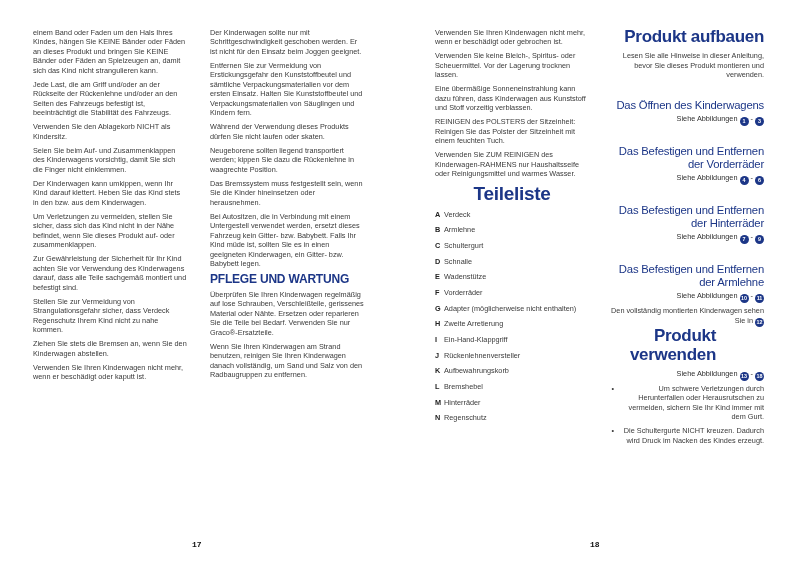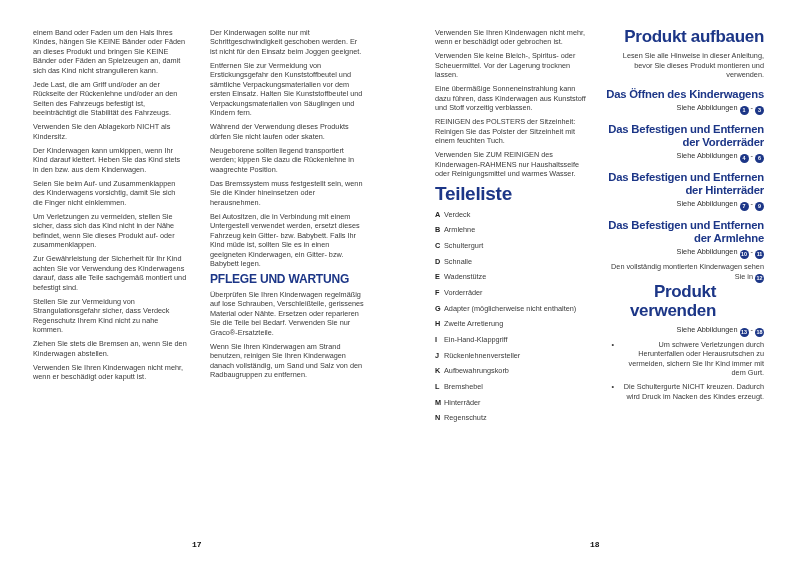--- a/index.html
+++ b/index.html
@@ -8,30 +8,30 @@
   .sheet{position:relative;width:800px;height:565px;background:#ffffff;overflow:hidden;border-radius:26px;}
   .col{position:absolute;top:28px;font-size:7.3px;line-height:1.3;}
   .col1{left:33px;width:154px;}
   .col2{left:210px;width:154px;}
   .col3{left:435px;width:154px;}
   .col4{left:606px;width:158px;text-align:right;}
   .para{margin:0 0 4.5px 0;}
   .care-heading{color:#1c3687;font-weight:bold;font-size:12px;line-height:1.1;
                 margin:3px 0 3.5px 0;letter-spacing:-0.2px;}
   .parts-heading{color:#1c3687;font-weight:bold;font-size:19px;line-height:1.05;
-                 margin:5px 0 6px 0;letter-spacing:-0.3px;}
+                 margin:5px 0 6px 0;letter-spacing:-0.3px;text-align:center;}
   .part-row{display:flex;margin:0 0 6.2px 0;}
   .part-key{font-weight:bold;color:#222;width:9px;flex:0 0 9px;}
   .part-label{flex:1;}
   .h1{color:#1c3687;font-weight:bold;font-size:17px;line-height:1.08;
       margin:0 0 5px 0;letter-spacing:-0.3px;}
   .h1.nowrap{white-space:nowrap;}
   .h1.use{max-width:110px;}
-  .h2{color:#1c3687;font-weight:bold;font-size:11.3px;line-height:1.12;
-      margin:8px 0 3px 0;letter-spacing:-0.2px;}
+  .h2{color:#1c3687;font-weight:normal;font-size:11.3px;line-height:1.12;
+      margin:19px 0 3px 0;letter-spacing:-0.2px;}
   .seefig{margin:0 0 3px 0;color:#2e2e2e;}
   .badge{display:inline-flex;align-items:center;justify-content:center;
          width:9px;height:9px;border-radius:50%;background:#1c3687;color:#fff;
          font-size:5.4px;font-weight:bold;vertical-align:-1.5px;line-height:1;}
   .note{margin:1px 0 0 0;}
   .bullets{margin:1px 0 0 0;}
   .bullet{display:flex;margin:0 0 4.5px 0;}
   .bullet::before{content:"•";flex:0 0 8px;color:#3a3a3a;}
   .pageno{position:absolute;top:540px;font-size:8px;font-weight:bold;color:#111;font-family:Liberation Mono, monospace;}
   .pageno.p17{left:192px;}
@@ -39,22 +39,22 @@
 </style>
 </head>
 <body>
 
 <div class="sheet">
 
   <div class="col col1">
     <p class="para">einem Band oder Faden um den Hals Ihres Kindes, hängen Sie KEINE Bänder oder Fäden an dieses Produkt und bringen Sie KEINE Bänder oder Fäden an Spielzeugen an, damit sich das Kind nicht strangulieren kann.</p>
     <p class="para">Jede Last, die am Griff und/oder an der Rückseite der Rückenlehne und/oder an den Seiten des Fahrzeugs befestigt ist, beeinträchtigt die Stabilität des Fahrzeugs.</p>
     <p class="para">Verwenden Sie den Ablagekorb NICHT als Kindersitz.</p>
+    <p class="para">Seien Sie beim Auf- und Zusammenklappen des Kinderwagens vorsichtig, damit Sie sich die Finger nicht einklemmen.</p>
     <p class="para">Der Kinderwagen kann umkippen, wenn Ihr Kind darauf klettert. Heben Sie das Kind stets in den bzw. aus dem Kinderwagen.</p>
-    <p class="para">Seien Sie beim Auf- und Zusammenklappen des Kinderwagens vorsichtig, damit Sie sich die Finger nicht einklemmen.</p>
     <p class="para">Um Verletzungen zu vermeiden, stellen Sie sicher, dass sich das Kind nicht in der Nähe befindet, wenn Sie dieses Produkt auf- oder zusammenklappen.</p>
     <p class="para">Zur Gewährleistung der Sicherheit für Ihr Kind achten Sie vor Verwendung des Kinderwagens darauf, dass alle Teile sachgemäß montiert und befestigt sind.</p>
     <p class="para">Stellen Sie zur Vermeidung von Strangulationsgefahr sicher, dass Verdeck Regenschutz Ihrem Kind nicht zu nahe kommen.</p>
     <p class="para">Ziehen Sie stets die Bremsen an, wenn Sie den Kinderwagen abstellen.</p>
     <p class="para">Verwenden Sie Ihren Kinderwagen nicht mehr, wenn er beschädigt oder kaputt ist.</p>
   </div>
 
   <div class="col col2">
     <p class="para">Der Kinderwagen sollte nur mit Schrittgeschwindigkeit geschoben werden. Er ist nicht für den Einsatz beim Joggen geeignet.</p>
     <p class="para">Entfernen Sie zur Vermeidung von Erstickungsgefahr den Kunststoffbeutel und sämtliche Verpackungsmaterialien vor dem ersten Einsatz. Halten Sie Kunststoffbeutel und Verpackungsmaterialien von Säuglingen und Kindern fern.</p>

